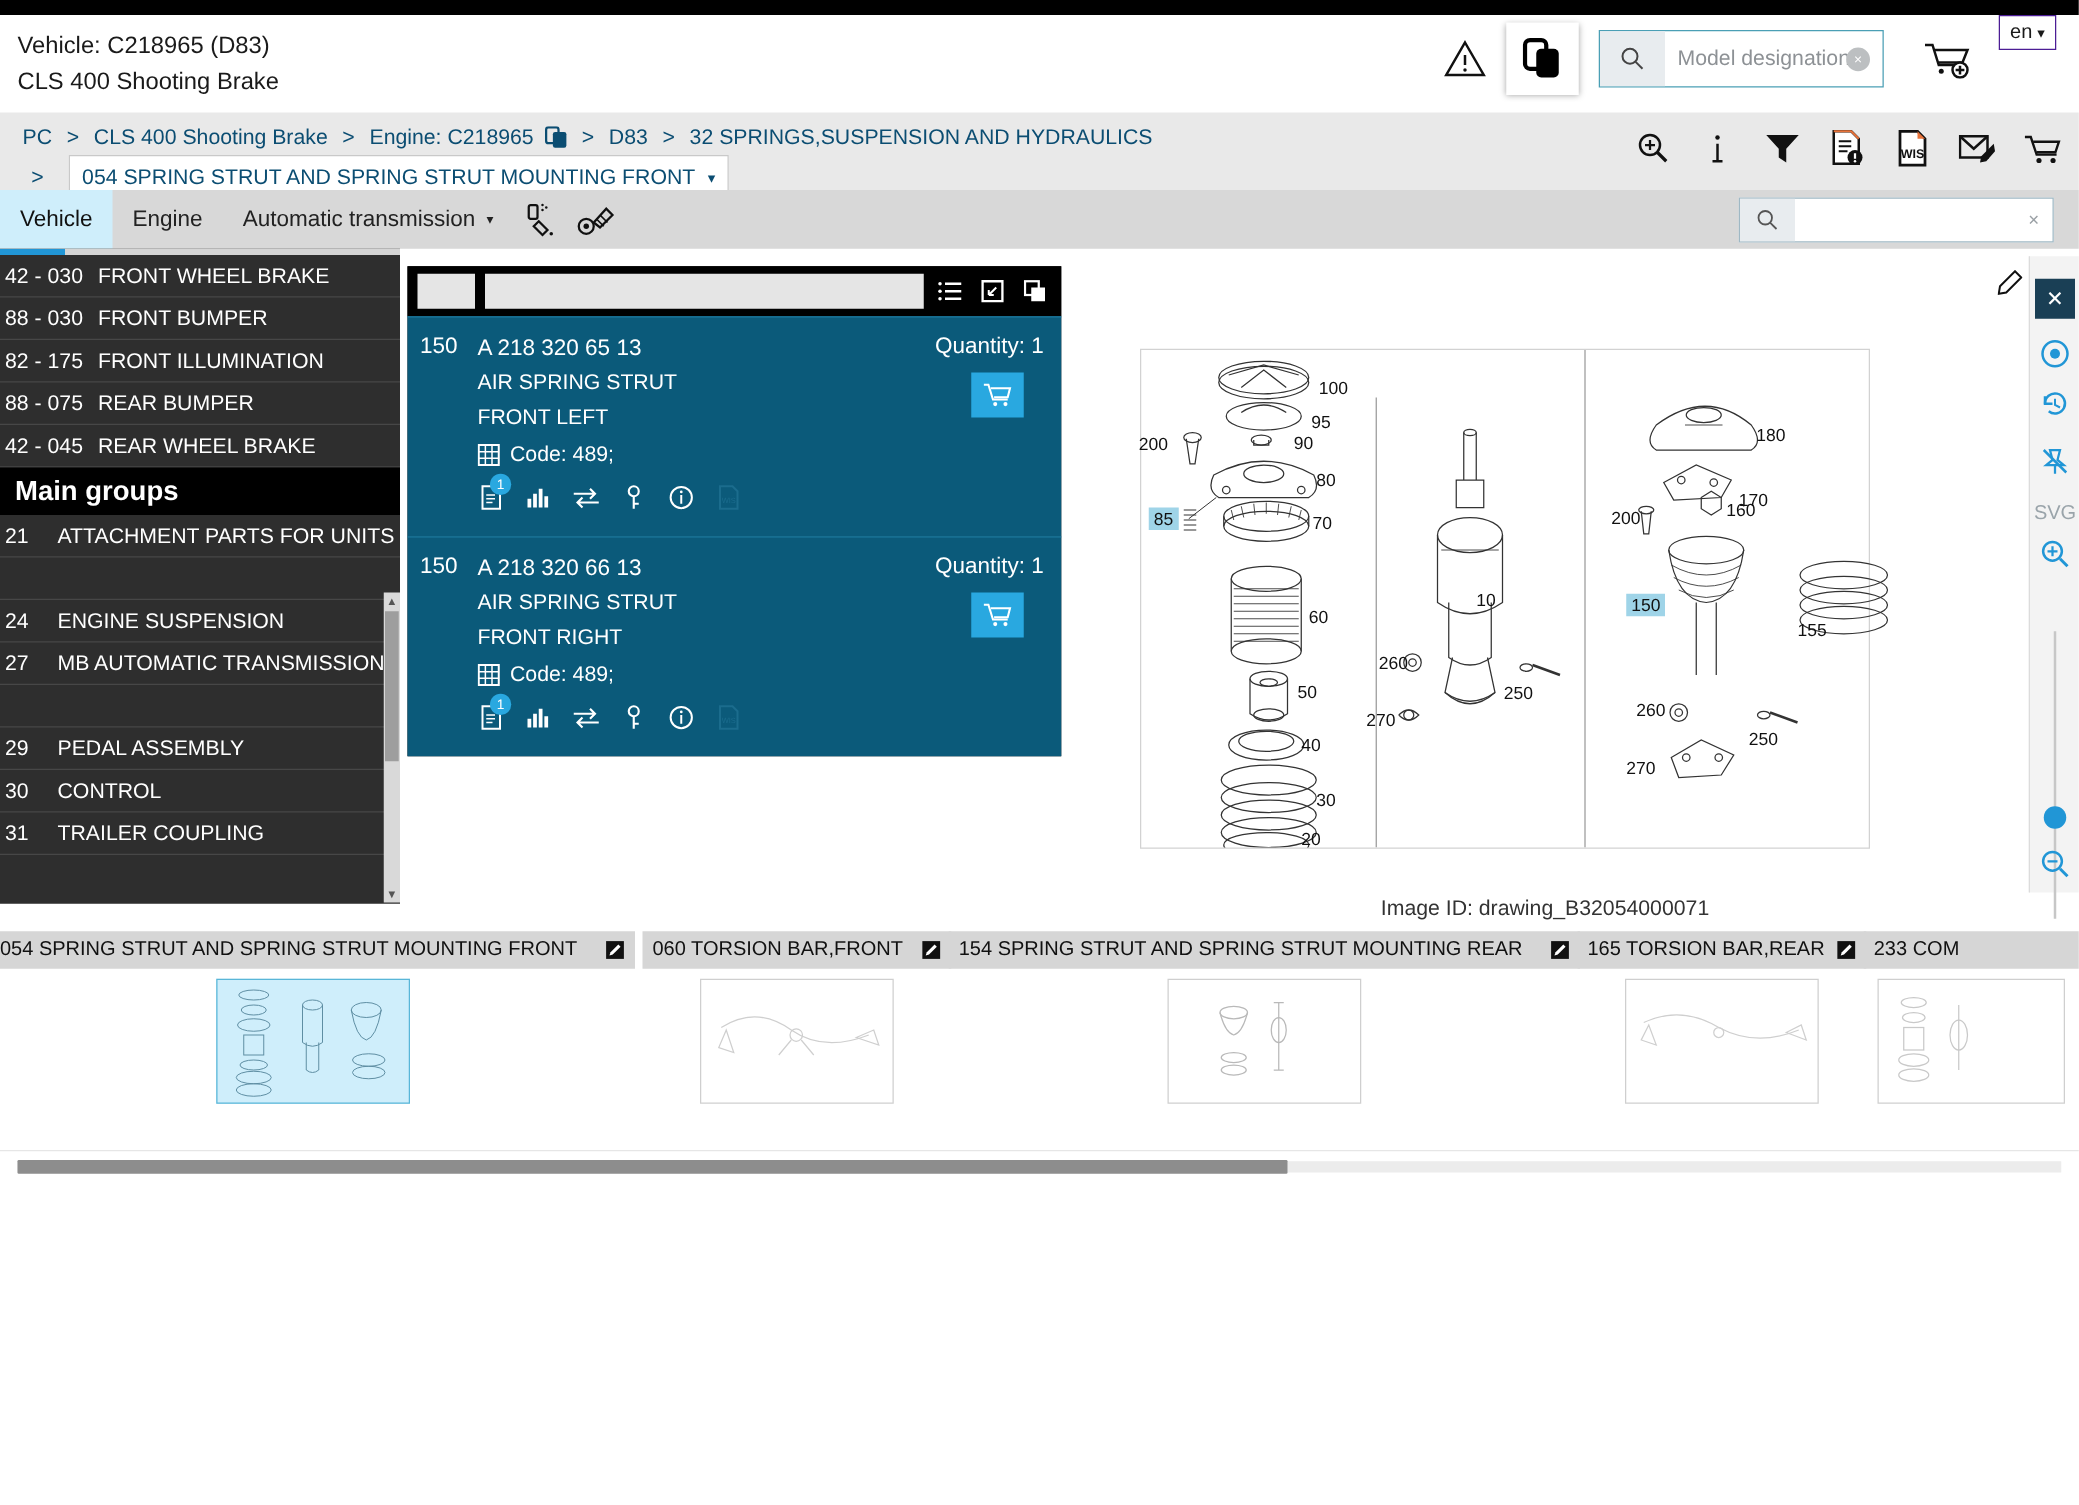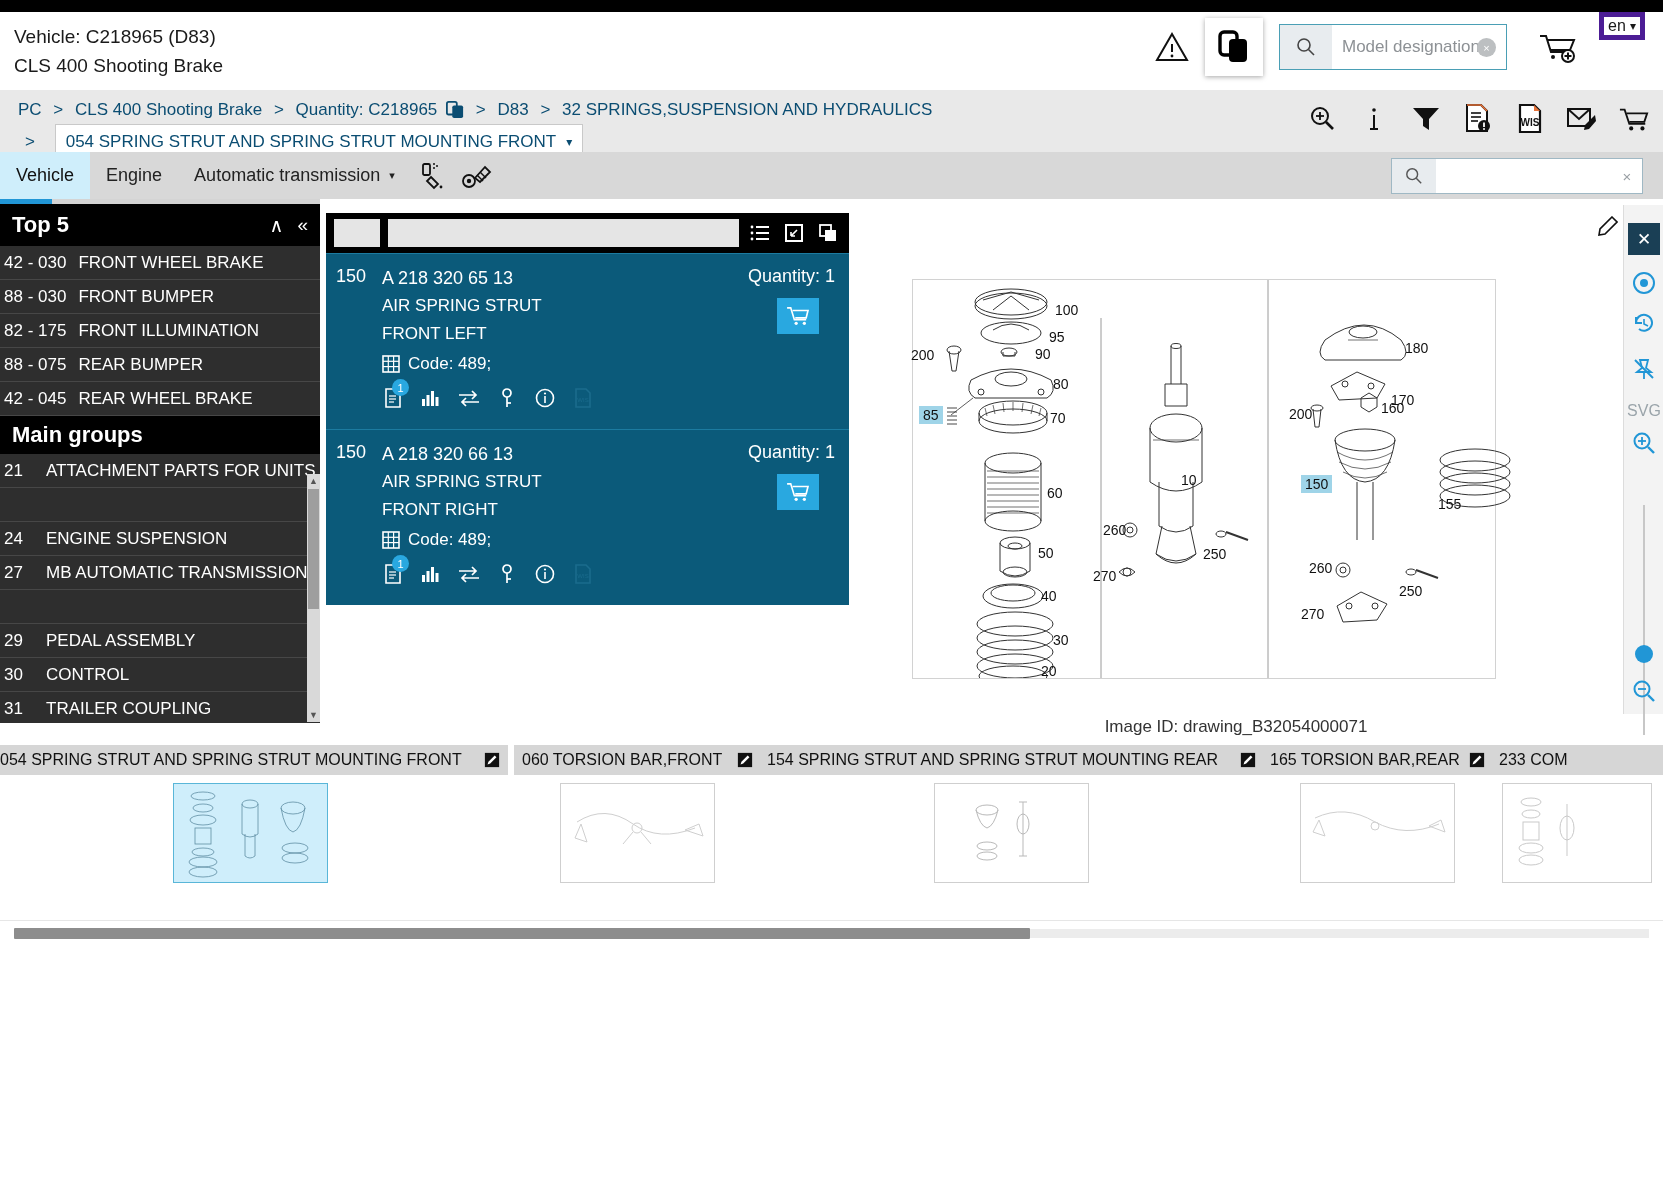--- a/index.html
+++ b/index.html
@@ -26,21 +26,21 @@
   .copy-btn{width:58px;height:58px;background:#fff;box-shadow:0 1px 5px rgba(0,0,0,.35);
             display:flex;align-items:center;justify-content:center;margin-left:10px;}
   .searchbox{margin-left:16px;display:flex;align-items:center;width:228px;height:46px;
              border:1px solid #4a9fb5;background:#fff;}
   .searchbox .sicon{width:52px;height:44px;background:#e8ecef;display:flex;align-items:center;justify-content:center;}
   .searchbox .sfield{flex:1;position:relative;height:44px;display:flex;align-items:center;padding-left:10px;}
   .searchbox .sfield span{font-size:17px;color:#8d9195;white-space:nowrap;overflow:hidden;}
   .clearbadge{position:absolute;right:10px;top:13px;width:19px;height:19px;border-radius:50%;
               background:#bcbfc1;color:#fff;font-size:11px;display:flex;align-items:center;justify-content:center;}
   .cart-hdr{margin-left:24px;width:54px;height:46px;display:flex;align-items:center;justify-content:center;}
-  .langsel{margin-left:14px;width:46px;height:28px;border:5px solid #4c1d95;display:flex;align-items:center;
+  .langsel{margin-left:14px;width:46px;height:28px;border:1px solid #4c1d95;display:flex;align-items:center;
            justify-content:center;gap:4px;font-size:16px;background:#fff;align-self:flex-start;margin-top:-6px;}
 
   
   .crumbbar{position:absolute;left:0;top:90px;width:1663px;height:62px;background:#e9e9e9;}
   .crumbs{position:absolute;left:18px;top:6px;font-size:17px;color:#0b4d72;line-height:28px;width:1180px;}
   .crumbs a{color:#0b4d72;text-decoration:none;}
   .crumbs .sep{color:#0b4d72;margin:0 7px;}
   .crumb-pill{display:inline-flex;align-items:center;gap:10px;background:#fff;border:1px solid #c9c9c9;
               padding:3px 10px;margin-left:8px;color:#0b4d72;}
   .crumb-tools{position:absolute;right:14px;top:12px;display:flex;align-items:center;gap:22px;}
@@ -187,21 +187,21 @@
     </div>
   </div>
 </div>
 
 <div class="crumbbar">
   <div class="crumbs">
     <a>PC</a>
     <span class="sep">&gt;</span>
     <a>CLS 400 Shooting Brake</a>
     <span class="sep">&gt;</span>
-    <a>Quantity: C218965</a>
+    <a>Engine: C218965</a>
     <span style="display:inline-block;vertical-align:-4px;margin-left:4px;">
       <svg width="18" height="18" viewBox="0 0 20 20">
           <rect x="1" y="1" width="11" height="14" rx="2" fill="none" stroke="#0b4d72" stroke-width="2"></rect>
           <rect x="7" y="5" width="12" height="14" rx="2" fill="#0b4d72"></rect>
         </svg>
     </span>
     <span class="sep">&gt;</span>
     <a>D83</a>
     <span class="sep">&gt;</span>
     <a>32 SPRINGS,SUSPENSION AND HYDRAULICS</a>
@@ -312,25 +312,20 @@
     <div class="sfield" placeholder=""></div>
     <div class="xclear">×</div>
   </div>
 </div>
 
 <div class="sidebar">
   <div class="sb-progress">
       <i></i>
     </div>
 
-  <div class="sb-head">
-    <span class="sp">Top 5</span>
-    <span class="hi">∧</span>
-    <span class="hi">«</span>
-  </div>
 
   <div class="sb-item">
     <span class="num">42 - 030</span>
     <span class="ttl">FRONT WHEEL BRAKE</span>
   </div>
   <div class="sb-item">
     <span class="num">88 - 030</span>
     <span class="ttl">FRONT BUMPER</span>
   </div>
   <div class="sb-item">

